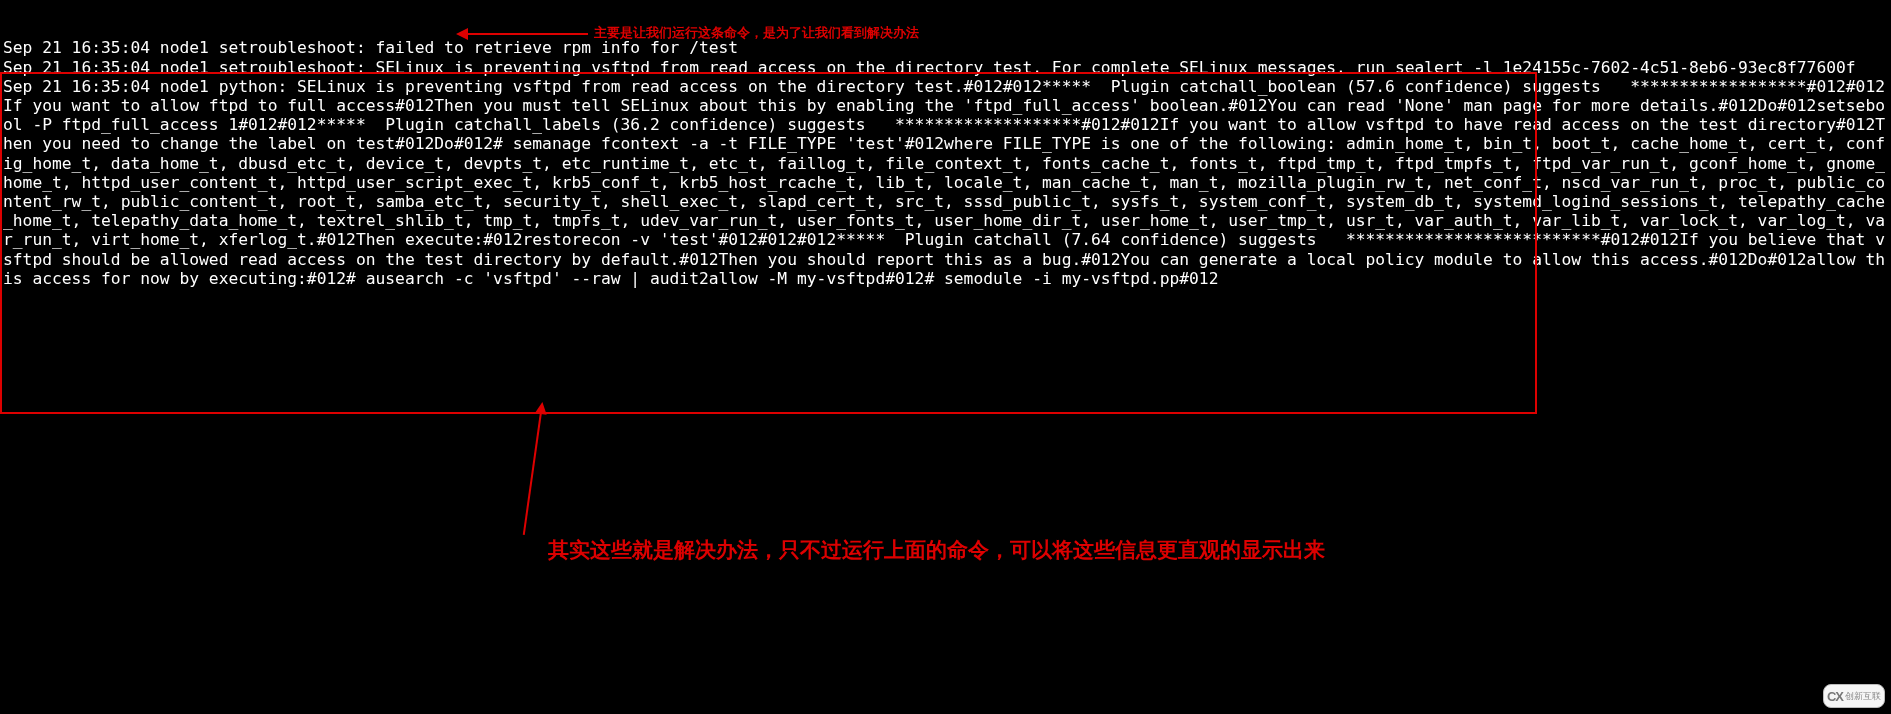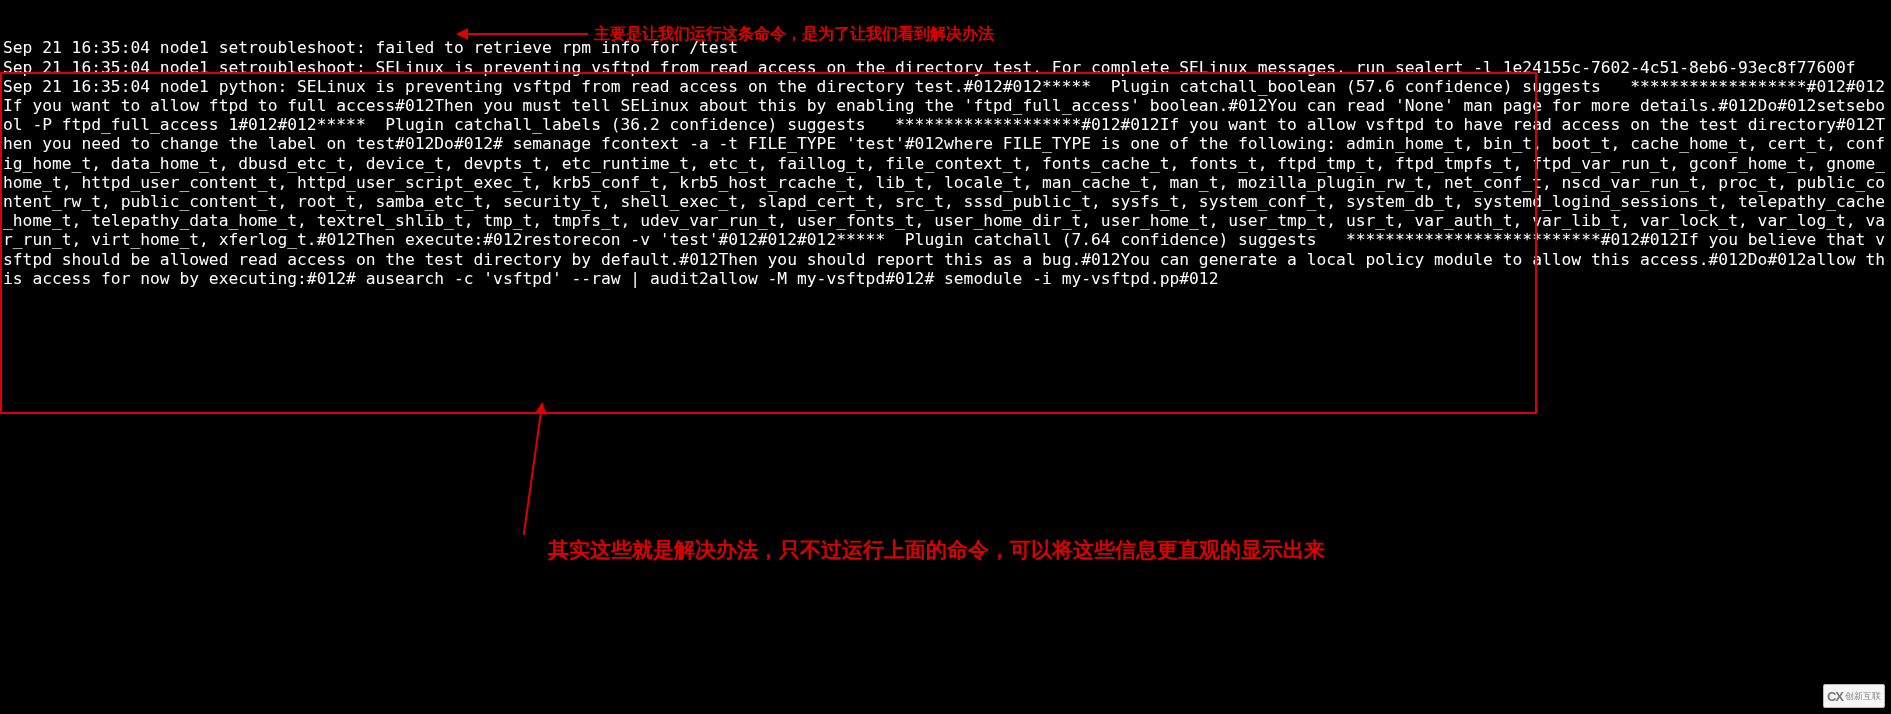--- a/index.html
+++ b/index.html
@@ -46,21 +46,21 @@
     border-right: 12px solid #d00;
     border-top: 6px solid transparent;
     border-bottom: 6px solid transparent;
   }
   .anno1 {
     position: absolute;
     top: 24px;
     left: 594px;
     color: #d00;
     font-family: "SimHei", "Microsoft YaHei", sans-serif;
-    font-size: 16px;
+    font-size: 13px;
     font-weight: bold;
     white-space: nowrap;
   }
   .redbox {
     position: absolute;
     top: 72px;
     left: 0px;
     width: 1533px;
     height: 338px;
     border: 2px solid #d00;
@@ -96,21 +96,21 @@
     white-space: nowrap;
   }
   .logo {
     position: absolute;
     right: 6px;
     bottom: 6px;
     width: 60px;
     height: 22px;
     border: 1px solid #bbb;
     background: #f6f6f6;
-    border-radius: 2px;
+    border-radius: 8px;
     display: flex;
     align-items: center;
     justify-content: center;
   }
   .logo .cx {
     font-family: Arial, sans-serif;
     font-weight: bold;
     font-size: 13px;
     color: #777;
     letter-spacing: -1px;

